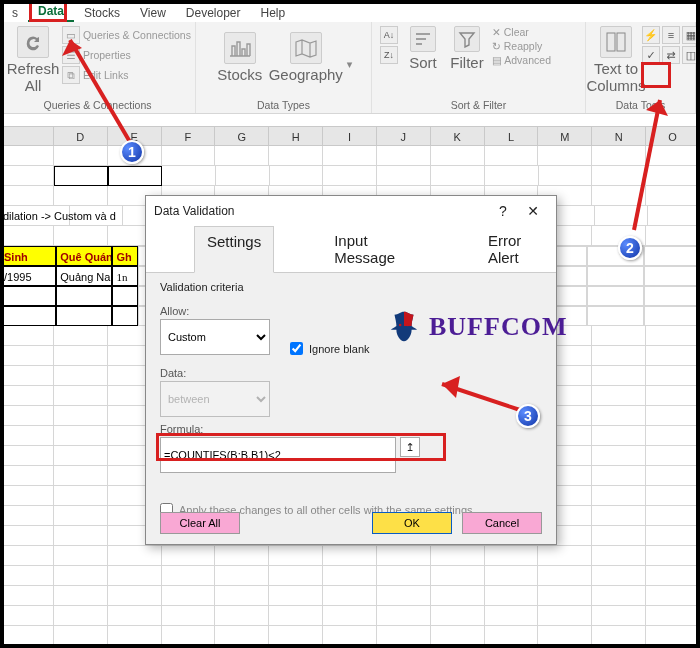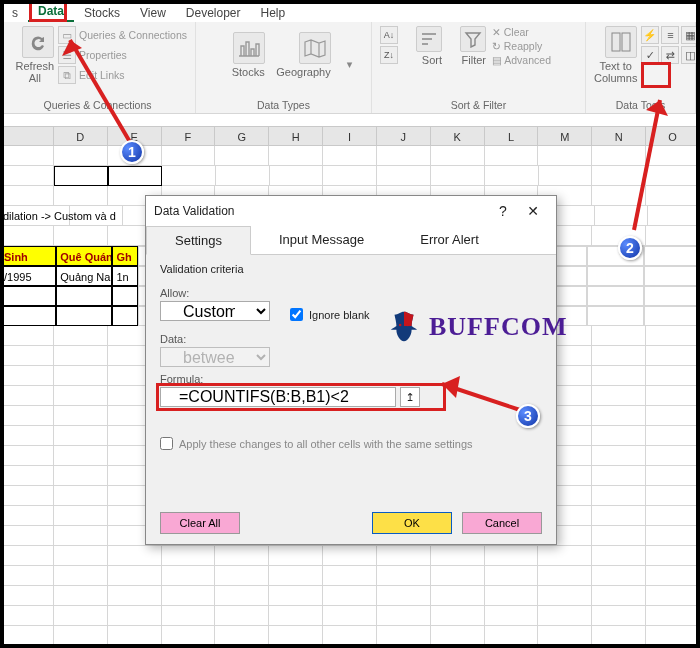--- a/index.html
+++ b/index.html
@@ -12,21 +12,21 @@
 .tabstrip .tab { padding: 3px 10px 2px; cursor: pointer; }
 .tabstrip .tab.active { color: #0a6e3a; border-bottom: 2px solid #0a6e3a; font-weight: 600; }
 .data-tab-hl { position: absolute; top:0; left:29px; width:38px; height:22px; border:3px solid #d82020; z-index:50; }
 
 .ribbon { height: 92px; background: #f3f3f3; border-bottom: 1px solid #d6d6d6; display: flex; font-size: 11px; color: #555; }
 .group { border-right: 1px solid #e1e1e1; padding: 4px 8px 2px; display: flex; flex-direction: column; justify-content: space-between; }
 .group-label { text-align: center; font-size: 10.5px; color: #666; padding-top: 2px; }
 .group-body { flex: 1; display: flex; gap: 4px; align-items: flex-start; }
 .btn-stack { display: flex; flex-direction: column; gap: 2px; font-size: 10.5px; color: #999; }
 .btn-stack span { white-space: nowrap; }
-.big-btn { display: flex; flex-direction: column; align-items: flex-end; gap: 2px; font-size: 11px; color: #666; width: 50px; }
+.big-btn { display: flex; flex-direction: column; align-items: center; gap: 2px; font-size: 15px; color: #666; width: 50px; }
 .big-btn .ico { width: 32px; height: 32px; background: #e9e9e9; border: 1px solid #ccc; border-radius: 2px; display:flex;align-items:center;justify-content:center; }
 .sm-btn { width:18px;height:18px;background:#eee;border:1px solid #ccc; display:inline-flex;align-items:center;justify-content:center;}
 
 .dv-highlight { position:absolute; top:62px; left:641px; width:30px; height:26px; border:3px solid #d82020; z-index:40; }
 
 
 .colhead { display:flex; height:20px; background:#e6e6e6; border-top:1px solid #c9c9c9; border-bottom:1px solid #c9c9c9; font-size:11px; color:#333; margin-top:12px;}
 .colhead div { width:70px; border-right:1px solid #c9c9c9; text-align:center; line-height:20px; }
 .sheet { position:relative; }
 .rows { }
@@ -34,26 +34,26 @@
 .cell-row div { width:70px; border-right:1px solid #d6d6d6; border-bottom:1px solid #d6d6d6; font-size:11px; padding:0 3px; line-height:20px; overflow:hidden; white-space:nowrap; }
 .hrow div { background:#ffff00; font-weight:700; color:#a00000; border:1px solid #000; }
 .drow div { border:1px solid #000; }
 
 
 .dialog { position:absolute; top:195px; left:145px; width:412px; height:350px; background:#f0f0f0; border:1px solid #888; box-shadow:3px 3px 10px rgba(0,0,0,.3); z-index:30; font-size:11px; color:#222; }
 .dlg-title { height:30px; display:flex; align-items:center; padding:0 8px; background:#fff; font-size:12px; }
 .dlg-title .sp { flex:1; }
 .dlg-title .x { width:30px; text-align:center; cursor:pointer; font-size:14px; }
 .dlg-tabs { display:flex; background:#fff; border-bottom:1px solid #ccc; }
-.dlg-tabs div { padding:6px 28px; font-size:13px; cursor:pointer; }
+.dlg-tabs div { padding:6px 12px; font-size:15px; cursor:pointer;margin-left:48px; }
 .dlg-tabs div.act { background:#f0f0f0; border:1px solid #ccc; border-bottom:1px solid #f0f0f0; margin-bottom:-1px; }
 .dlg-body { padding:8px 14px; }
 .fld { margin:6px 0; }
 .fld label { display:block; margin-bottom:2px; color:#555; }
-.fld select, .fld input[type=text] { width:110px; height:20px; border:1px solid #aaa; background:#fff; font-size:16px; padding:0 18px; }
+.fld select, .fld input[type=text] { width:110px; height:36px; border:1px solid #aaa; background:#fff; font-size:11px; padding:0 3px; }
 .fld select[disabled] { color:#999; background:#f4f4f4; }
 .formula-wrap { position:relative; display:flex; width:260px; }
 .formula-wrap input { flex:1; width:240px; }
 .formula-wrap .pick { width:20px;height:20px;border:1px solid #aaa;background:#fff;text-align:center;line-height:18px;margin-left:4px;cursor:pointer;}
 .formula-hl { position:absolute; top:-4px; left:-4px; width:290px; height:28px; border:3px solid #d82020; pointer-events:none; }
 .chk { display:flex; align-items:center; gap:6px; margin:6px 0; font-size:11px; }
 .chk input { width:13px;height:13px; }
 .dlg-foot { position:absolute; bottom:10px; left:14px; right:14px; display:flex; gap:10px; align-items:center; }
 .dlg-foot .sp { flex:1; }
 .dlg-foot button { width:80px; height:22px; border:1px solid #999; background:#f9a8d4; font-size:11px; cursor:pointer; }
@@ -289,21 +289,21 @@
         <div style="background:#fff;border:1px solid #d6d6d6;"></div>
         <div style="background:#fff;border:1px solid #d6d6d6;"></div>
         <div style="background:#fff;border:1px solid #d6d6d6;"></div>
         <div style="background:#fff;border:1px solid #d6d6d6;"></div>
         <div style="background:#fff;border:1px solid #d6d6d6;"></div>
         <div style="background:#fff;border:1px solid #d6d6d6;"></div>
       </div>
     <div class="cell-row drow">
         <div>/1995</div>
         <div>Quảng Nam</div>
-        <div style="width:30px;">1n</div>
+        <div style="width:30px;font-family:Liberation Serif, serif;">1n</div>
         <div style="border:1px solid #d6d6d6;"></div>
         <div style="border:1px solid #d6d6d6;"></div>
         <div style="border:1px solid #d6d6d6;"></div>
         <div style="border:1px solid #d6d6d6;"></div>
         <div style="border:1px solid #d6d6d6;"></div>
         <div style="border:1px solid #d6d6d6;"></div>
         <div style="border:1px solid #d6d6d6;"></div>
         <div style="border:1px solid #d6d6d6;"></div>
         <div style="border:1px solid #d6d6d6;"></div>
         <div style="border:1px solid #d6d6d6;"></div>

